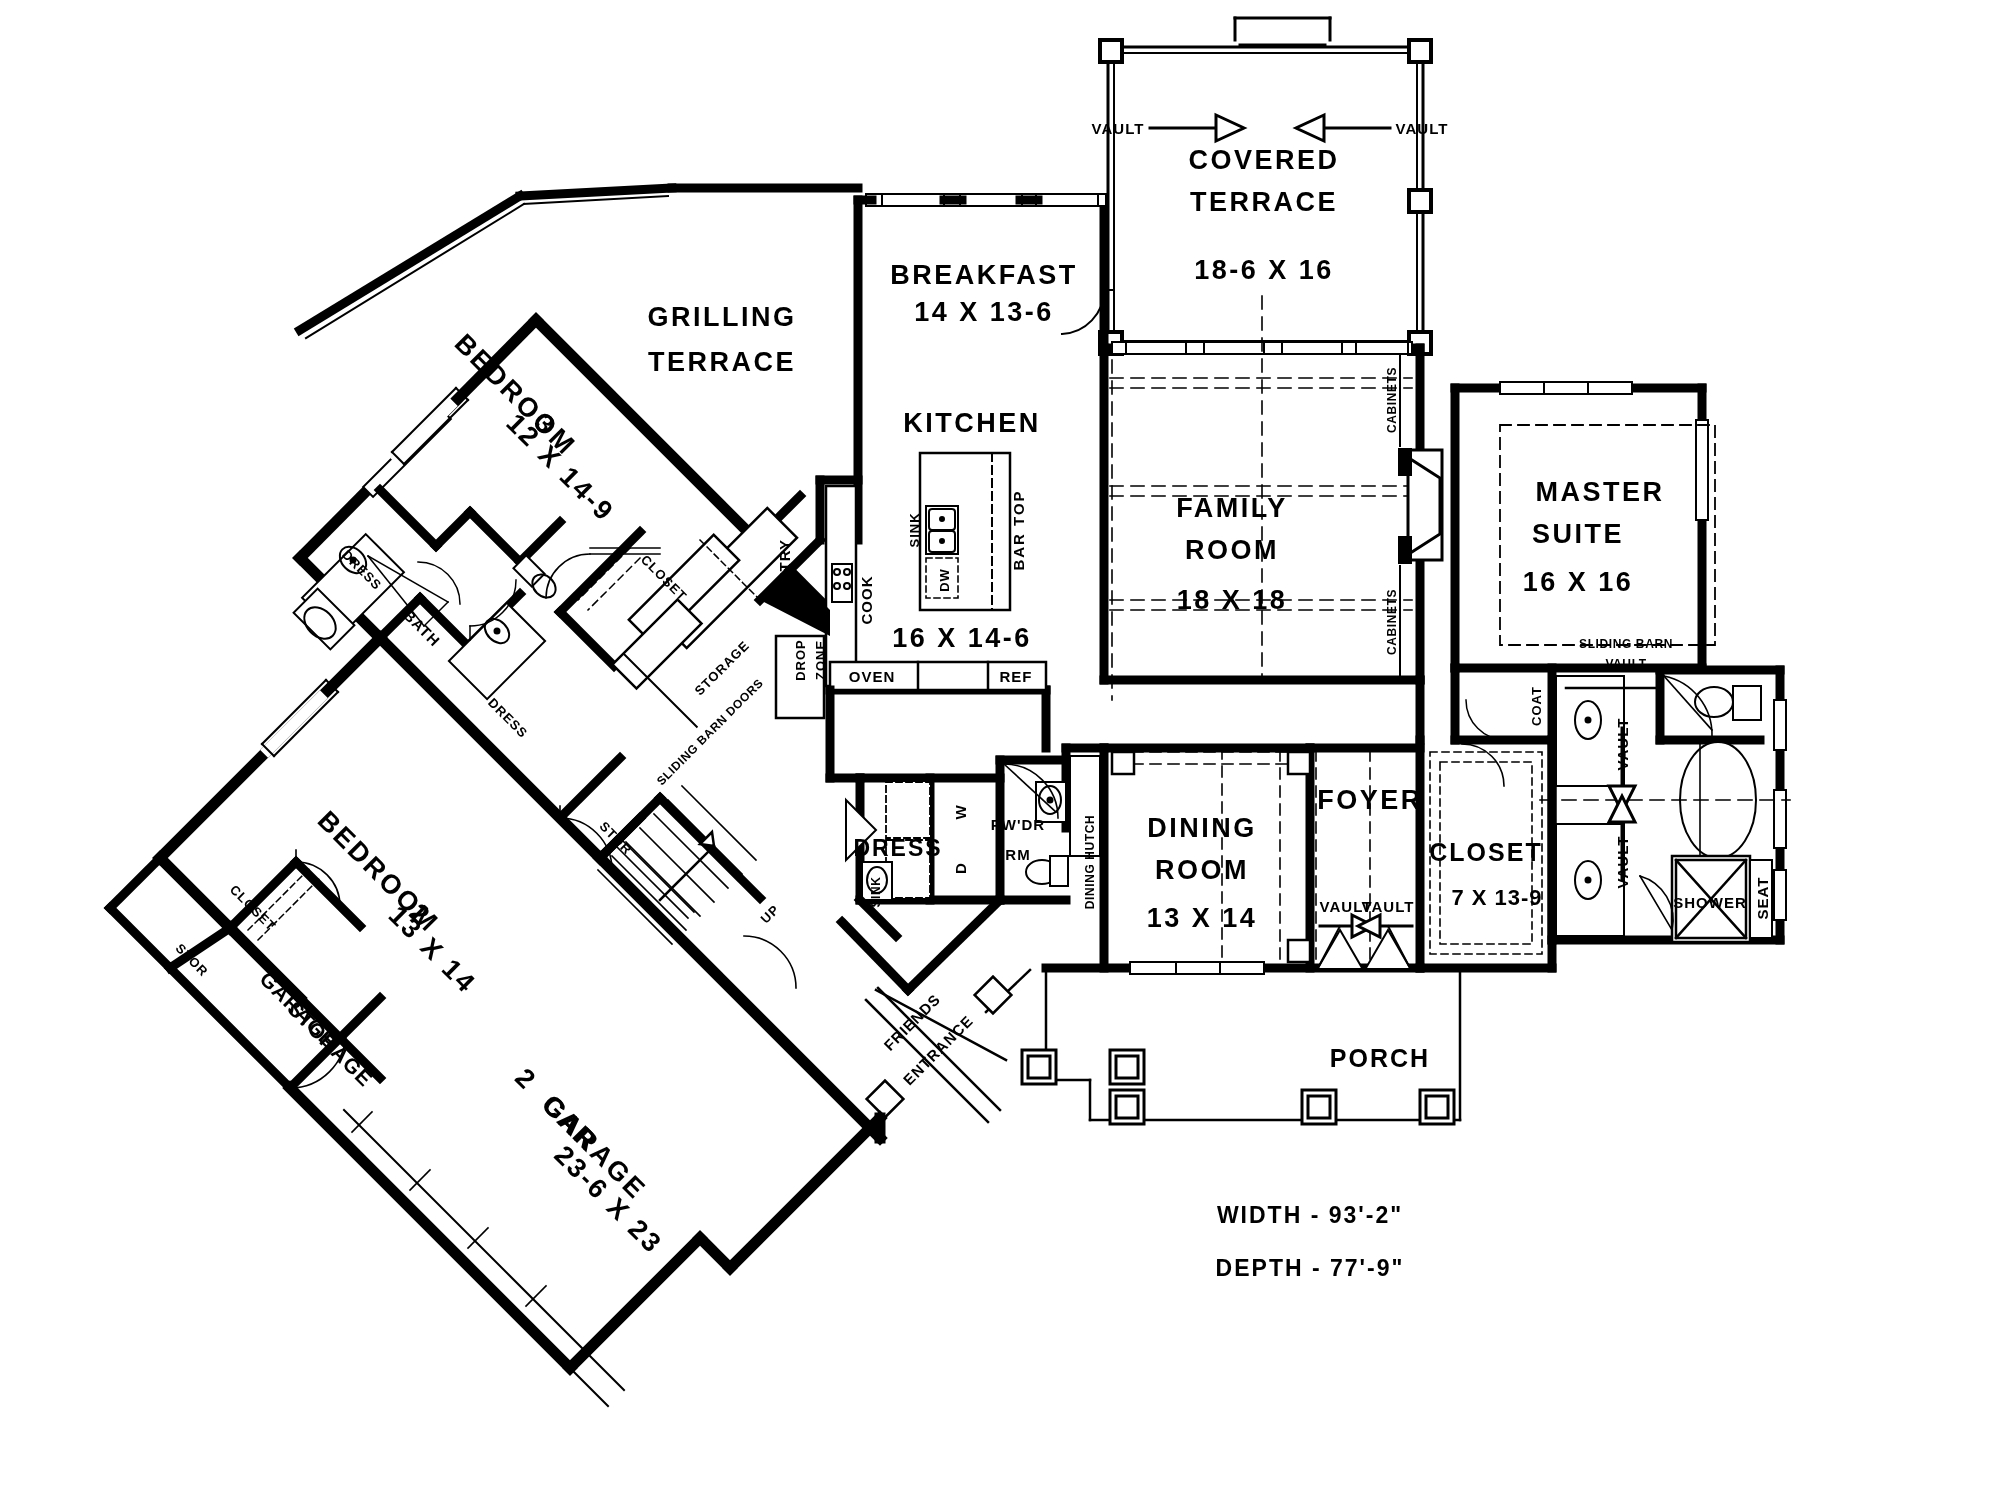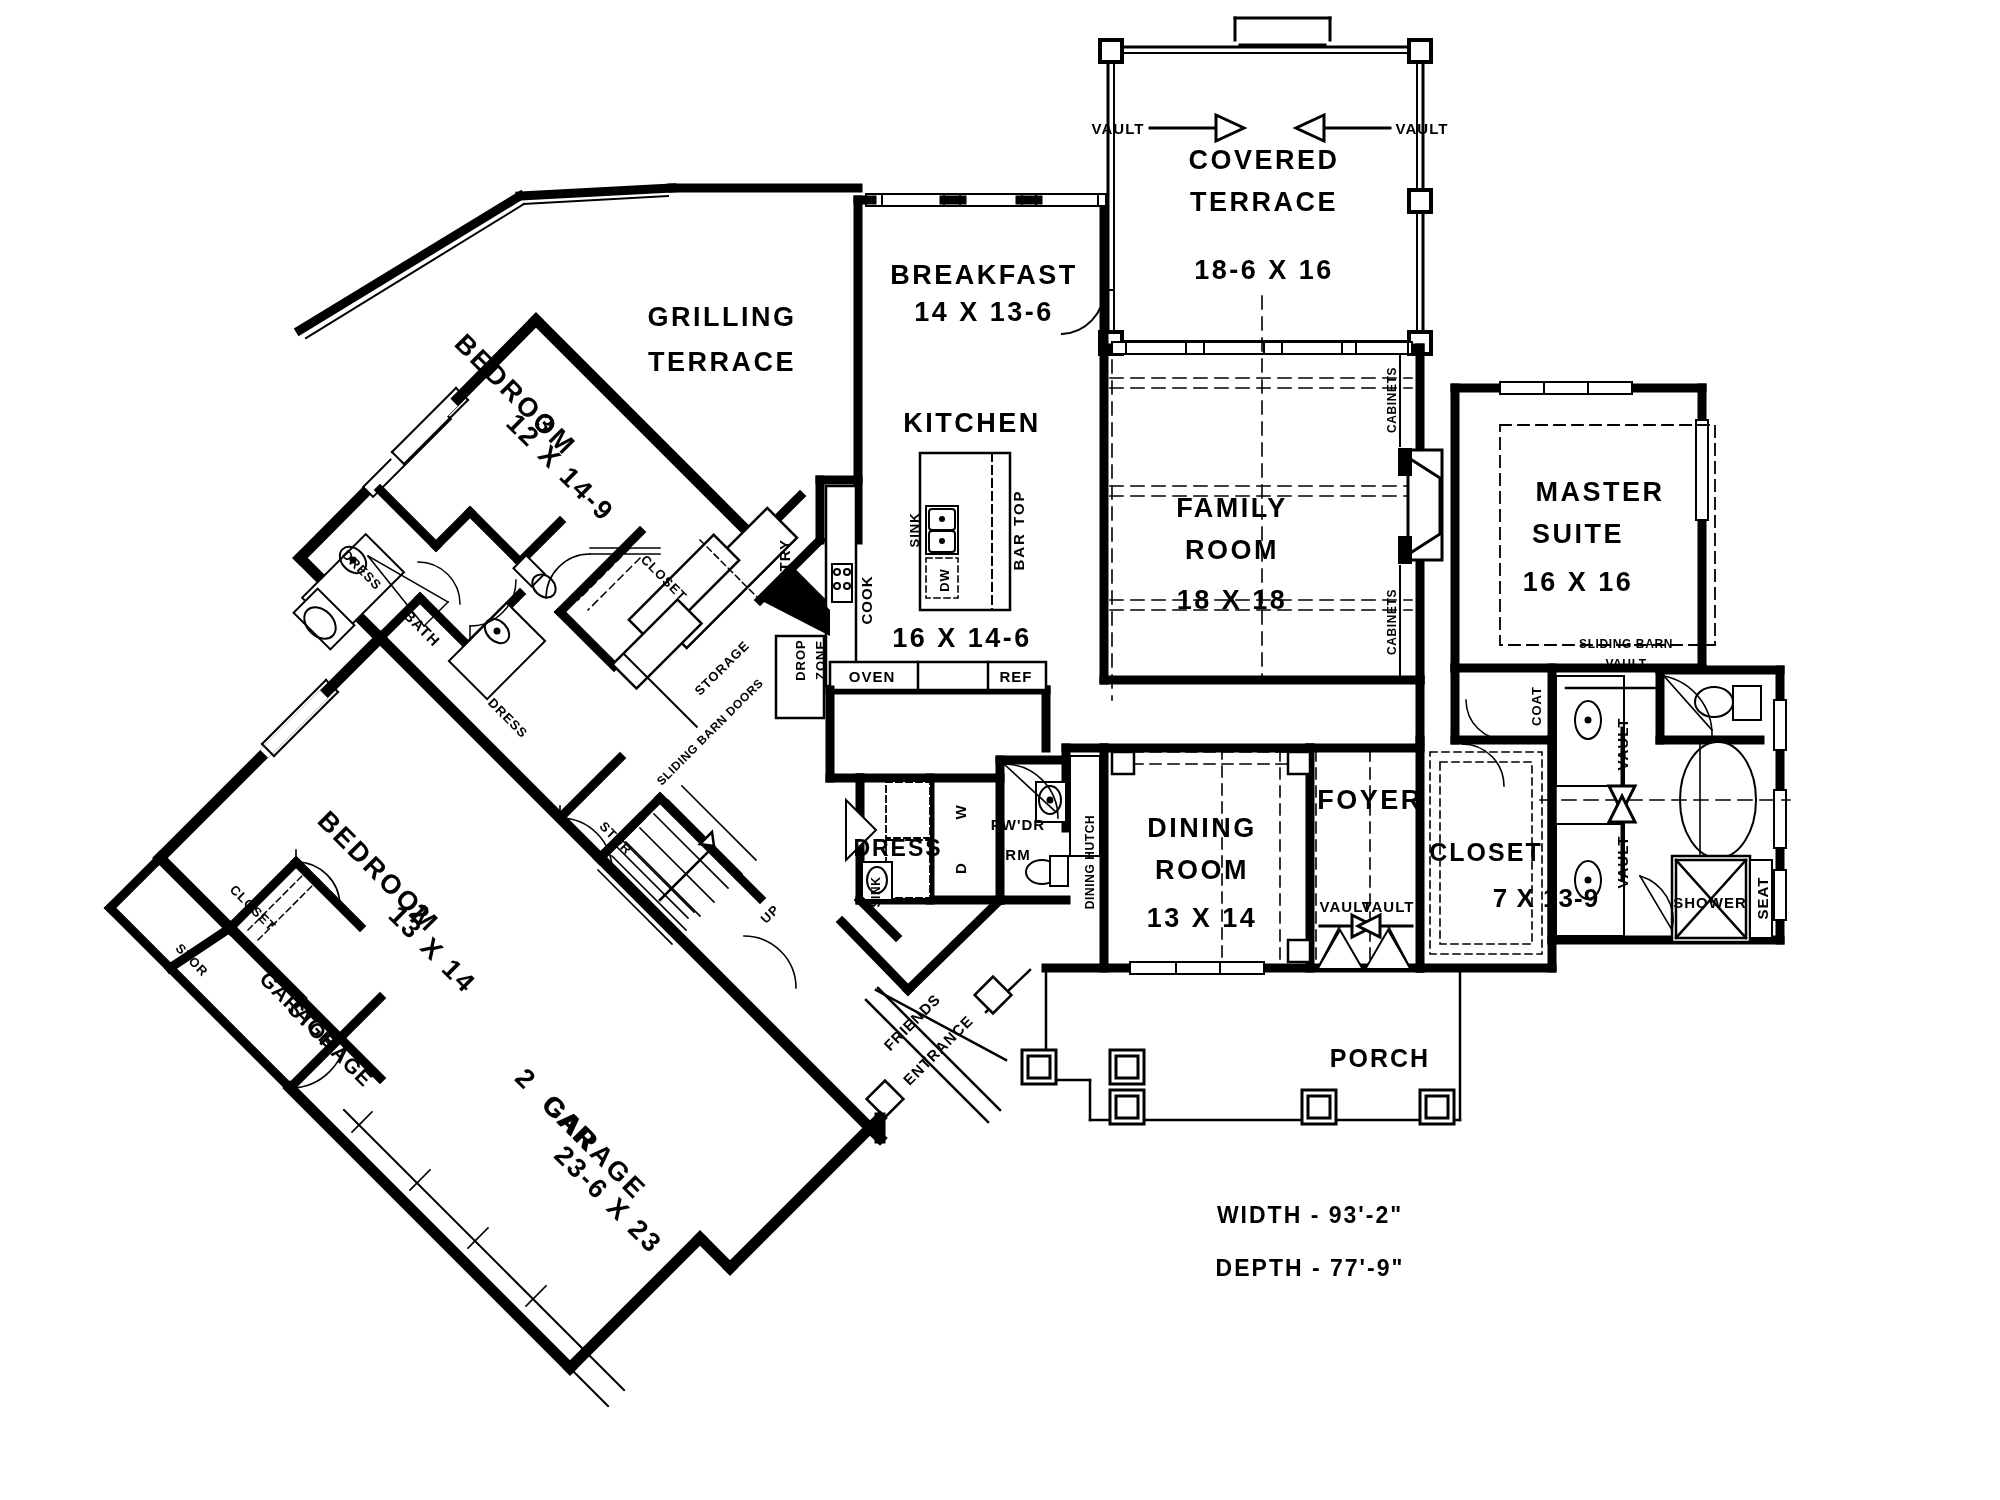--- a/index.html
+++ b/index.html
@@ -656,21 +656,21 @@
 <div class="lbl note ctr" style="left:1626px;top:644px;">SLIDING BARN</div>
 <div class="lbl note ctr" style="left:1626px;top:664px;">VAULT</div>
 <div class="lbl tiny2 ctr" style="left:1622px;top:744px;transform:translate(-50%,-50%) rotate(-90deg);">VAULT</div>
 <div class="lbl tiny2 ctr" style="left:1622px;top:862px;transform:translate(-50%,-50%) rotate(-90deg);">VAULT</div>
 <div class="lbl tiny2 ctr" style="left:1710px;top:902px;">SHOWER</div>
 <div class="lbl tiny2 ctr" style="left:1762px;top:898px;transform:translate(-50%,-50%) rotate(-90deg);">SEAT</div>
 
 <div class="lbl tiny ctr" style="left:1536px;top:706px;transform:translate(-50%,-50%) rotate(-90deg);">COAT</div>
 
 <div class="lbl roomsm ctr" style="left:1486px;top:852px;">CLOSET</div>
-<div class="lbl tiny2 ctr" style="left:1546px;top:898px;font-size:26px;">7 X 13-9</div>
+<div class="lbl tiny2 ctr" style="left:1497px;top:898px;font-size:22px;">7 X 13-9</div>
 
 <div class="lbl room ctr" style="left:1370px;top:800px;">FOYER</div>
 <div class="lbl tiny2 ctr" style="left:1346px;top:906px;">VAULT</div>
 <div class="lbl tiny2 ctr" style="left:1388px;top:906px;">VAULT</div>
 
 <div class="lbl room ctr" style="left:1202px;top:828px;">DINING</div>
 <div class="lbl room ctr" style="left:1202px;top:870px;">ROOM</div>
 <div class="lbl dim ctr" style="left:1202px;top:918px;">13 X 14</div>
 <div class="lbl note ctr" style="left:1090px;top:862px;transform:translate(-50%,-50%) rotate(-90deg);">DINING HUTCH</div>
 

